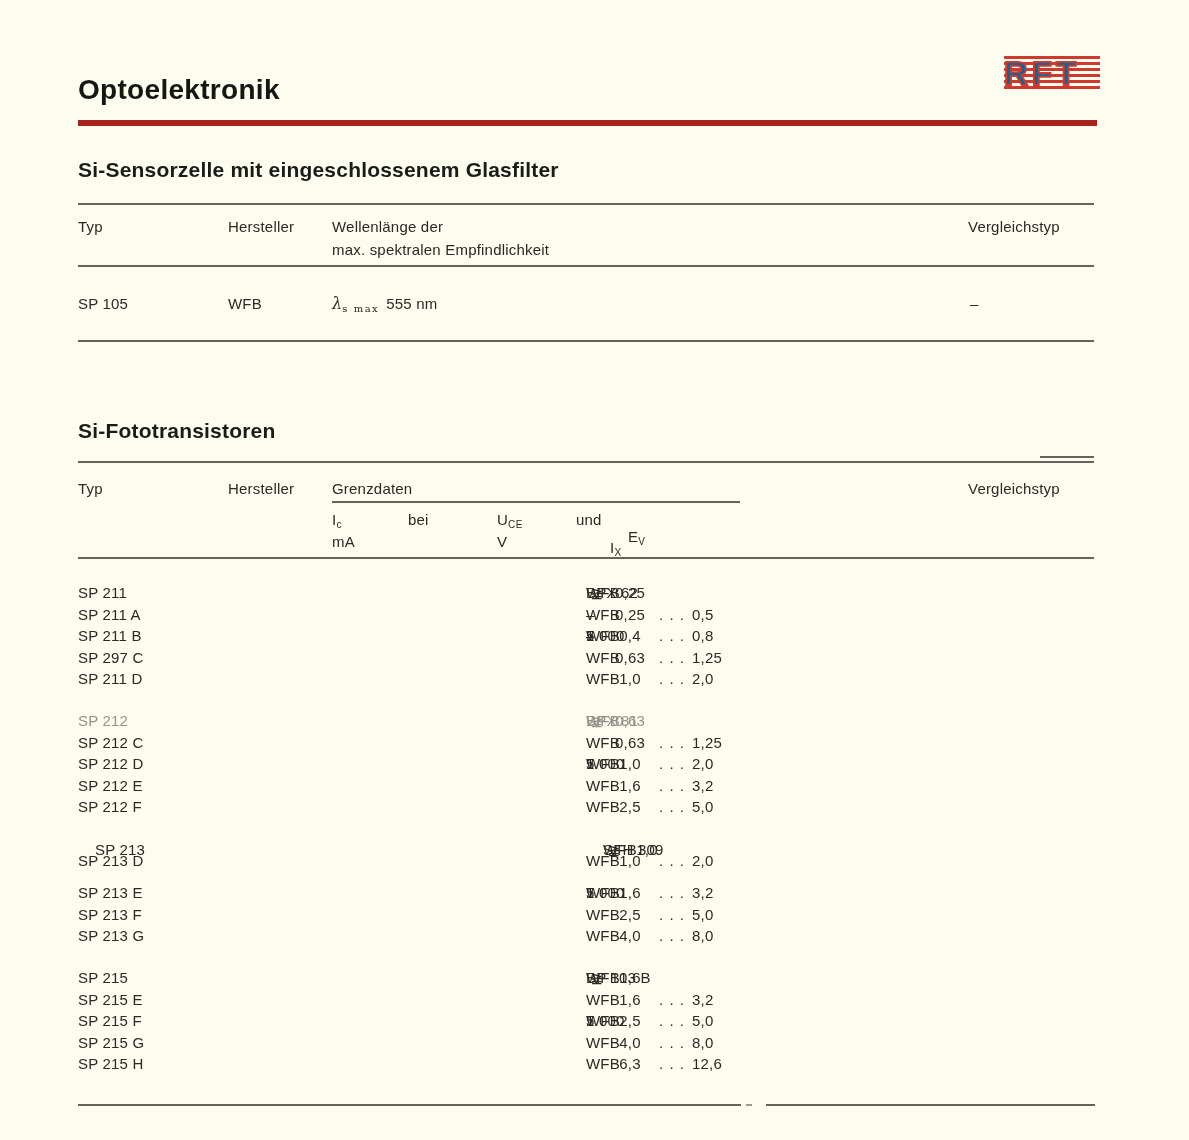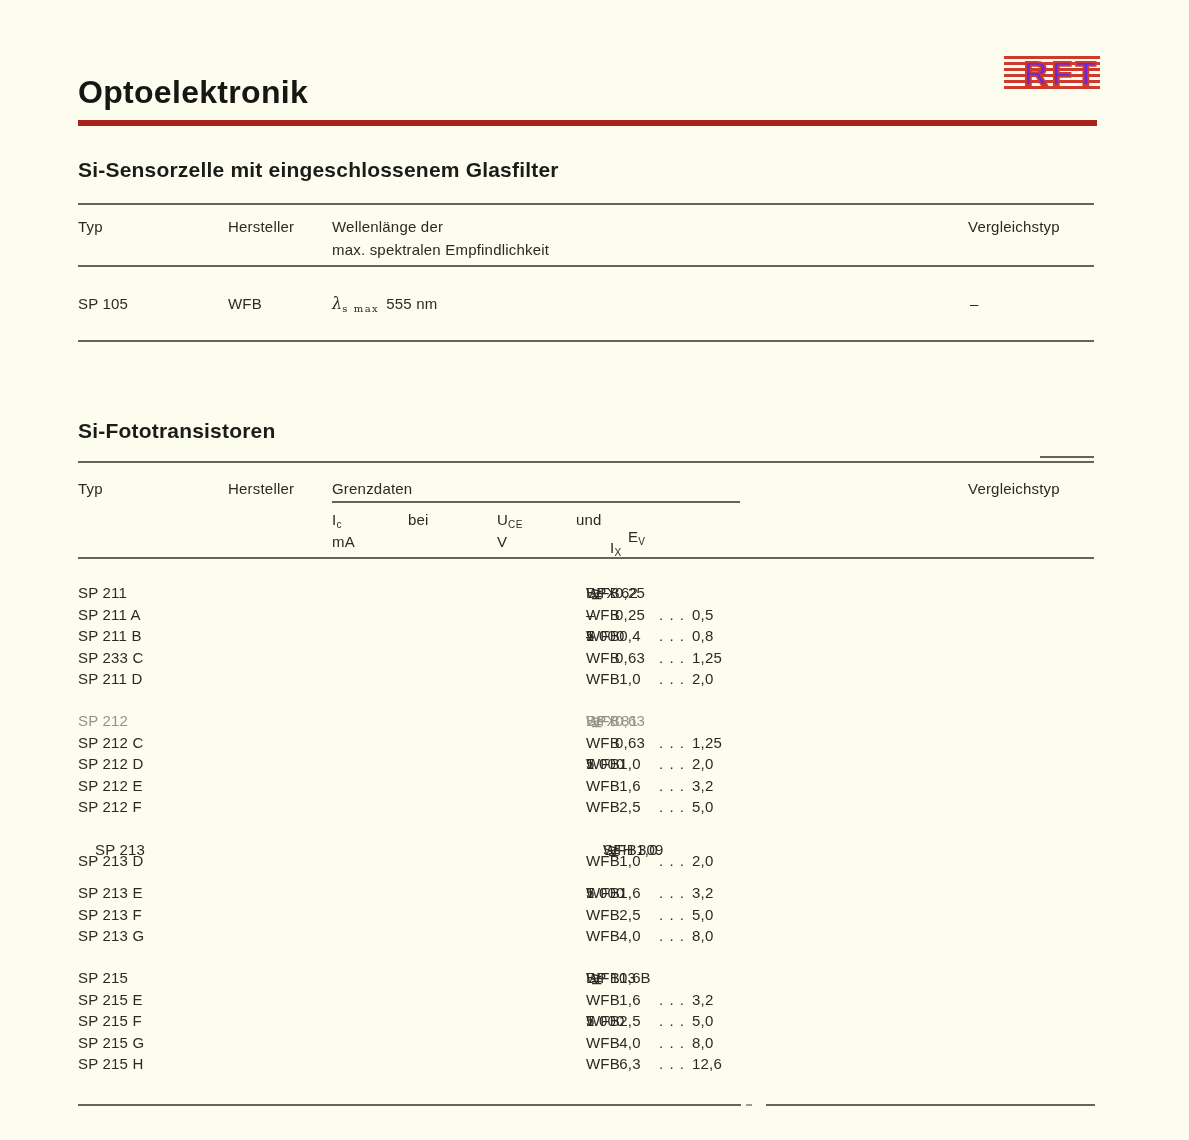--- a/index.html
+++ b/index.html
@@ -1,41 +1,41 @@
 <!DOCTYPE html>
 <html><head>
 <meta charset="utf-8">
 <style>
   html,body{margin:0;padding:0;background:#fcfcef;}
   .page{position:relative;width:1189px;height:1140px;background:#fcfcef;overflow:hidden;
         font-family:"Liberation Sans","DejaVu Sans",sans-serif;color:#2b2a24;}
   .rule{position:absolute;height:2px;background:#4a4840;opacity:.85;}
   .rule-thin{position:absolute;height:1.5px;background:#4a4840;opacity:.85;}
   .red-rule{position:absolute;height:6px;background:#a8231b;}
-  .page-title{position:absolute;left:78px;top:74px;font-size:32px;font-weight:bold;color:#161613;letter-spacing:.3px;}
+  .page-title{position:absolute;left:78px;top:74px;font-size:28px;font-weight:bold;color:#161613;letter-spacing:.3px;}
   .section-heading{position:absolute;font-size:21px;font-weight:bold;color:#1b1b18;letter-spacing:.2px;}
   .hcell,.dcell{position:absolute;font-size:15px;color:#2b2a24;letter-spacing:.2px;white-space:nowrap;}
   sub.s{font-size:10px;vertical-align:-3px;letter-spacing:.5px;}
   .lam{font-family:"DejaVu Serif",serif;font-style:italic;font-size:16px;}
   .lamsub{font-family:"DejaVu Serif",serif;font-size:10px;vertical-align:-3px;letter-spacing:1.5px;margin-right:7px;}
   
   .trow{position:absolute;left:78px;width:1016px;height:21px;font-size:15px;letter-spacing:.2px;white-space:nowrap;text-align:center;}
   .trow .cell{position:absolute;top:0;}
   .c-typ{left:0;} .c-her{left:150;} .c-ic{left:254;} .c-uce{left:419;} .c-ev{left:550;} .c-ver{left:890;}
   .pfx{display:inline-block;width:22px;}
   .vmin{display:inline-block;width:44px;}
   .dots{display:inline-block;width:40px;letter-spacing:1px;}
   .faded{opacity:.5;}
   
   .logo{position:absolute;left:1004px;top:54px;width:96px;height:41px;}
   .logo .stripes{position:absolute;inset:2px 0 3px 0;
     background:repeating-linear-gradient(to bottom,#cf3a2e 0 2.5px,rgba(0,0,0,0) 2.5px 6px);}
-  .logo .letters{position:absolute;left:0;top:0;width:100%;height:100%;text-align:right;
+  .logo .letters{position:absolute;left:0;top:0;width:100%;height:100%;text-align:left;
     font-size:33px;line-height:40px;font-weight:800;letter-spacing:4px;
-    color:#6d28d9;-webkit-text-stroke:2px #cf3a2e;}
+    color:#0369a1;-webkit-text-stroke:2px #cf3a2e;}
   .gapdash{position:absolute;height:1.5px;background:#4a4840;opacity:.55;}
 </style>
 </head>
 <body>
 
 <div class="page">
 
   <div class="logo">
     <div class="stripes"></div>
     <div class="letters">RFT</div>
@@ -102,21 +102,21 @@
       </div>
       <div class="trow" style="top: 627px;">
         <span class="cell c-typ">SP 211 B</span>
         <span class="cell c-her">WFB</span>
         <span class="cell c-ic"><span class="pfx"></span><span class="vmin">0,4</span><span class="dots">. . .</span><span class="vmax">0,8</span></span>
         <span class="cell c-uce">5</span>
         <span class="cell c-ev">1 000</span>
         <span class="cell c-ver">–</span>
       </div>
       <div class="trow" style="top: 648.5px;">
-        <span class="cell c-typ">SP 233 C</span>
+        <span class="cell c-typ">SP 297 C</span>
         <span class="cell c-her">WFB</span>
         <span class="cell c-ic"><span class="pfx"></span><span class="vmin">0,63</span><span class="dots">. . .</span><span class="vmax">1,25</span></span>
       </div>
       <div class="trow" style="top: 670px;">
         <span class="cell c-typ">SP 211 D</span>
         <span class="cell c-her">WFB</span>
         <span class="cell c-ic"><span class="pfx"></span><span class="vmin">1,0</span><span class="dots">. . .</span><span class="vmax">2,0</span></span>
       </div>
       <div class="trow faded" style="top: 712px;">
         <span class="cell c-typ">SP 212</span>

